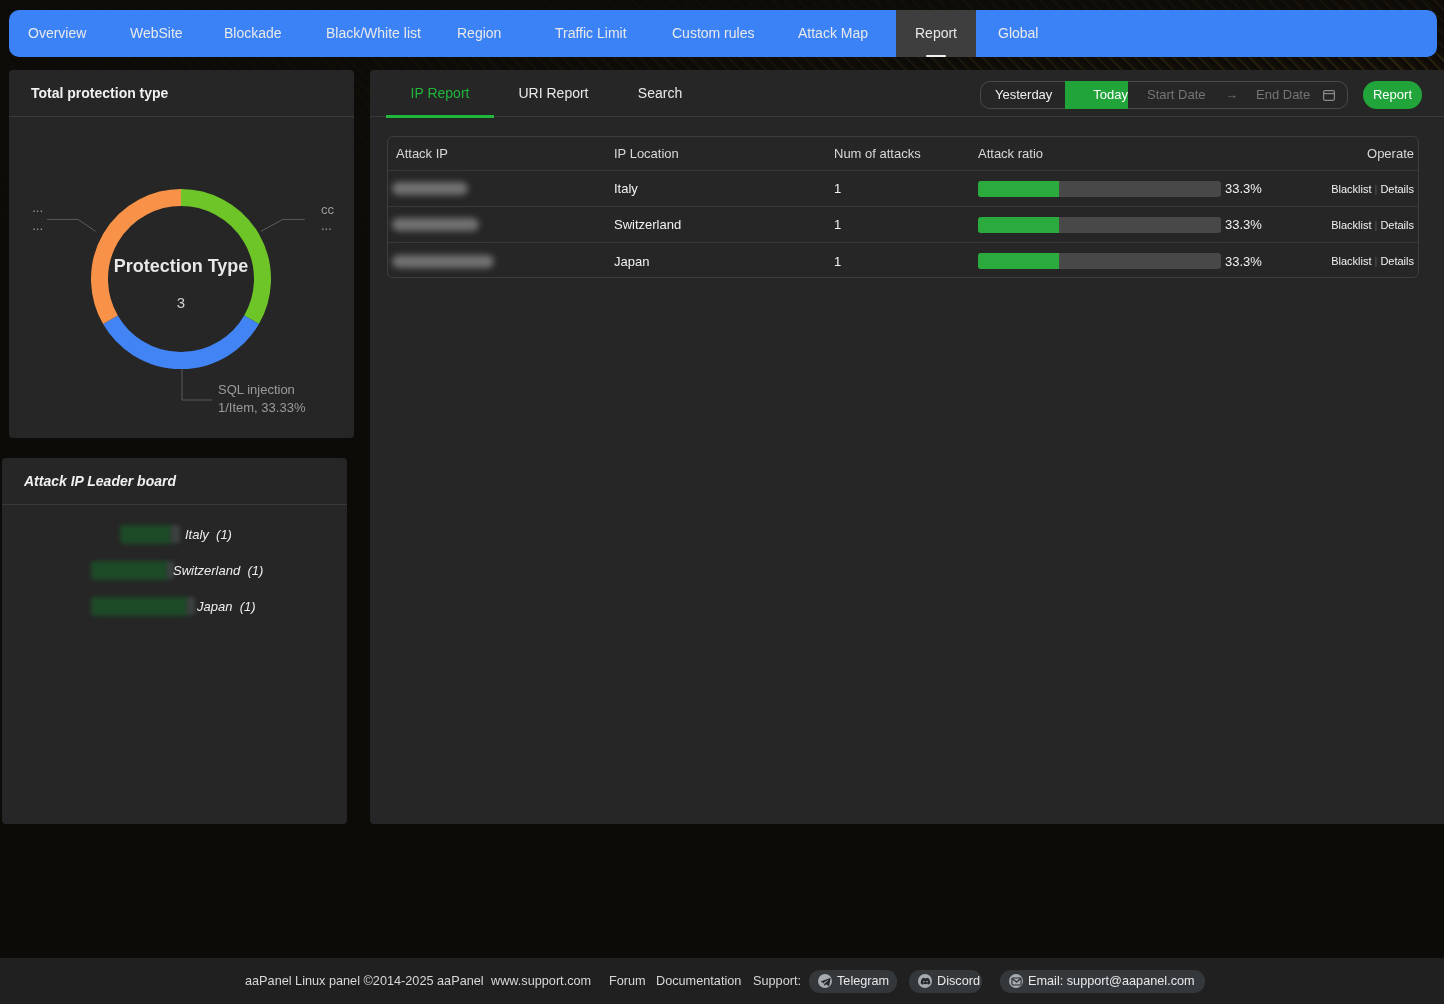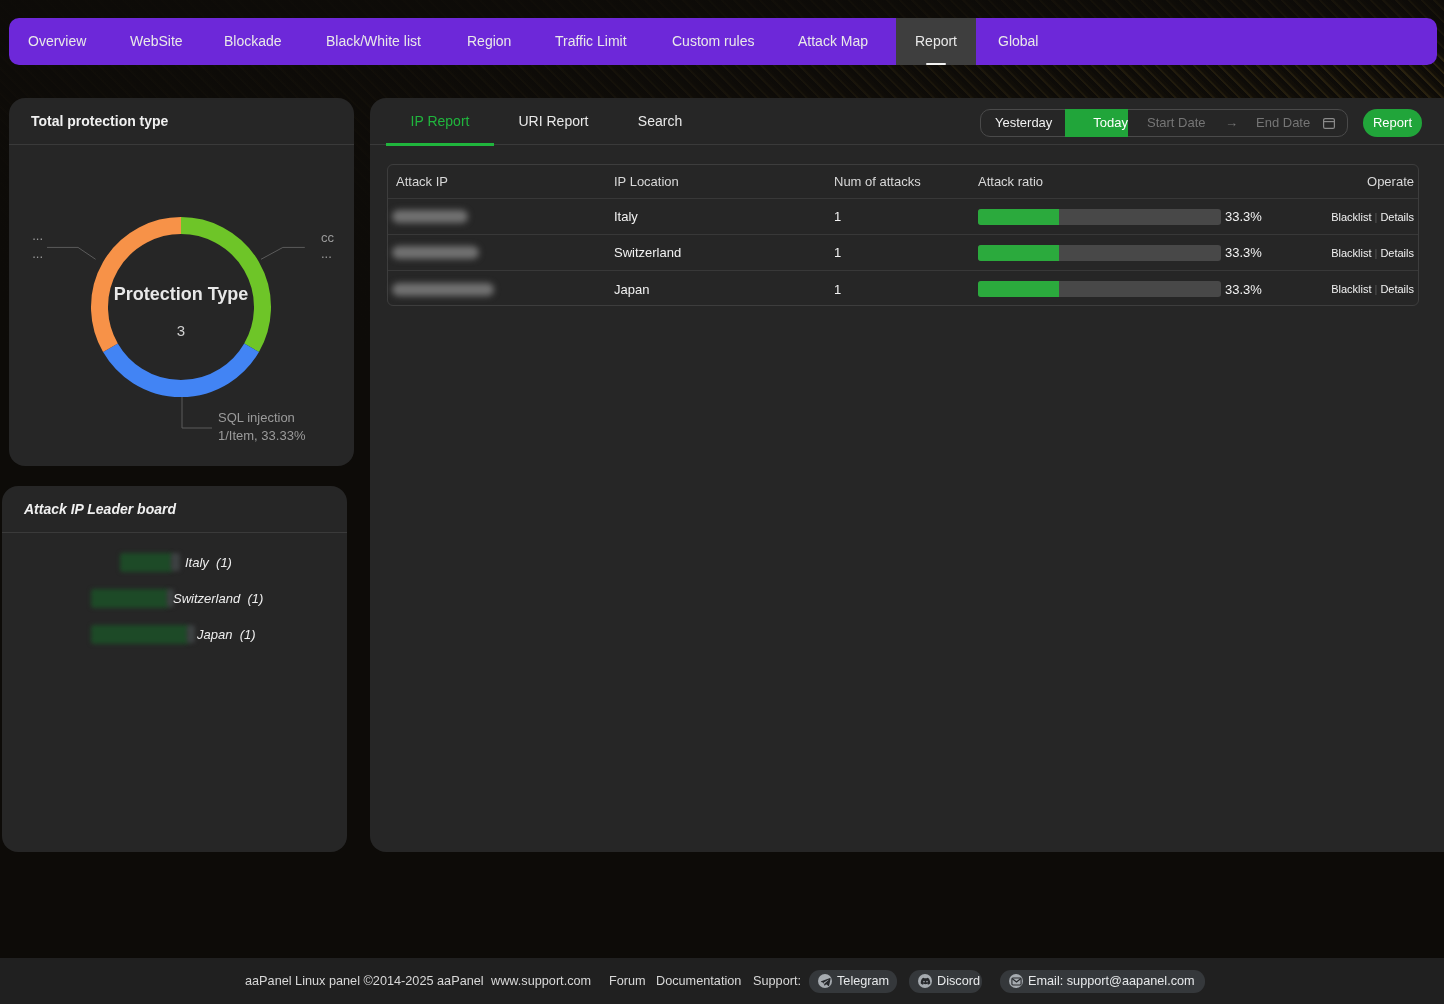--- a/index.html
+++ b/index.html
@@ -5,26 +5,26 @@
 * { margin:0; padding:0; box-sizing:border-box; }
 html,body { width:1444px; height:1004px; background:#0d0b08; font-family:"Liberation Sans",sans-serif; overflow:hidden; position:relative; }
 
 .tex { position:absolute; left:0; top:0; width:1444px; height:400px;
   background: repeating-linear-gradient(45deg, #3e3214 0 1.2px, #171208 2.6px 5.2px, #0f0c08 5.2px 9px); }
 .texfadeL { position:absolute; left:0; top:0; width:1444px; height:400px;
   background: linear-gradient(90deg, rgba(13,11,8,0.93) 0, rgba(13,11,8,0.85) 30%, rgba(13,11,8,0.62) 60%, rgba(13,11,8,0.3) 88%, rgba(13,11,8,0.12) 100%); }
 .texfadeB { position:absolute; left:0; top:0; width:1444px; height:401px;
   background: linear-gradient(180deg, rgba(13,11,8,0.72) 0, rgba(13,11,8,0.72) 50px, rgba(13,11,8,0.3) 58px, rgba(13,11,8,0.35) 100px, rgba(13,11,8,0.62) 140px, rgba(13,11,8,0.85) 200px, rgba(13,11,8,0.95) 270px, #0d0b08 360px); }
 
-.nav { position:absolute; left:9px; top:10px; width:1428px; height:47px; background:#6d28d9; border-radius:10px;margin-top:8px; }
+.nav { position:absolute; left:9px; top:10px; width:1428px; height:47px; background:#3b82f6; border-radius:10px; }
 .nav span { position:absolute; top:0; height:47px; line-height:47px; font-size:14px; color:#e9e9e9; white-space:nowrap; }
 .nav .act { background:#3e3e3e; }
 .nav .underline { position:absolute; left:917px; top:44.5px; width:20px; height:2.5px; background:#f2f2f2; border-radius:1px; }
 
-.card { position:absolute; background:#262626; border-radius:16px;margin-top:28px; }
+.card { position:absolute; background:#262626; border-radius:4px; }
 .cardtitle { position:absolute; left:22px; top:0; height:46px; line-height:46px; font-size:14px; font-weight:bold; color:#f0f0f0; }
 .cardsep { position:absolute; left:0; top:46px; width:100%; height:1px; background:#3a3a3a; }
 
 .tab { position:absolute; top:0; height:46px; line-height:46px; font-size:14px; color:#e9e9e9; text-align:center; }
 
 .grp { position:absolute; left:610px; top:11px; width:368px; height:28px; border:1px solid #4a4a4a; border-radius:10px; }
 .grp span { position:absolute; top:0; height:26px; line-height:26px; font-size:13px; white-space:nowrap; }
 .btn-report { position:absolute; left:993px; top:11px; width:59px; height:28px; line-height:28px; border-radius:14px; background:#21a53a; color:#fff; font-size:13px; text-align:center; }
 
 .tbl { position:absolute; left:17px; top:66px; width:1032px; height:142px; border:1px solid #3d3d3d; border-radius:6px; }
@@ -50,21 +50,21 @@
 <body>
 <div class="tex"></div>
 <div class="texfadeL"></div>
 <div class="texfadeB"></div>
 
 <div class="nav">
   <span style="left:19px">Overview</span>
   <span style="left:121px">WebSite</span>
   <span style="left:215px">Blockade</span>
   <span style="left:317px">Black/White list</span>
-  <span style="left:458px">Region</span>
+  <span style="left:448px">Region</span>
   <span style="left:546px">Traffic Limit</span>
   <span style="left:663px">Custom rules</span>
   <span style="left:789px">Attack Map</span>
   <span class="act" style="left:887px; width:80px; text-align:center">Report</span>
   <span style="left:989px">Global</span>
   <div class="underline"></div>
 </div>
 
 <div class="card" style="left:9px; top:70px; width:345px; height:368px;">
   <div class="cardtitle">Total protection type</div>

